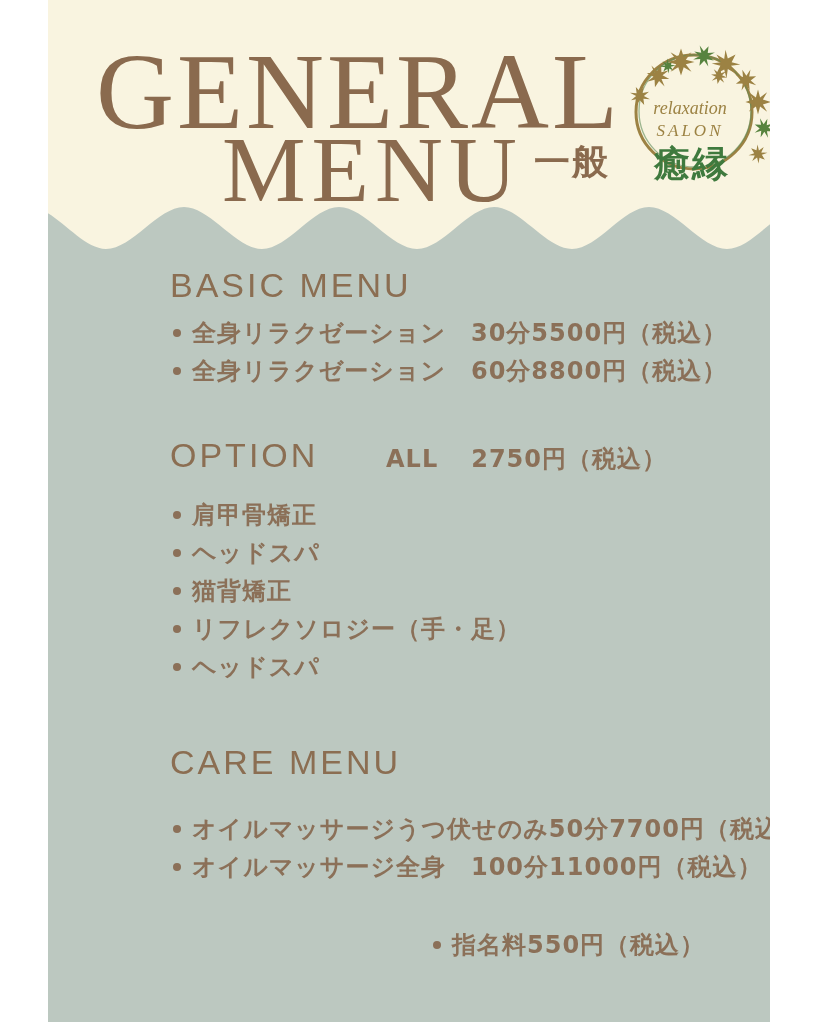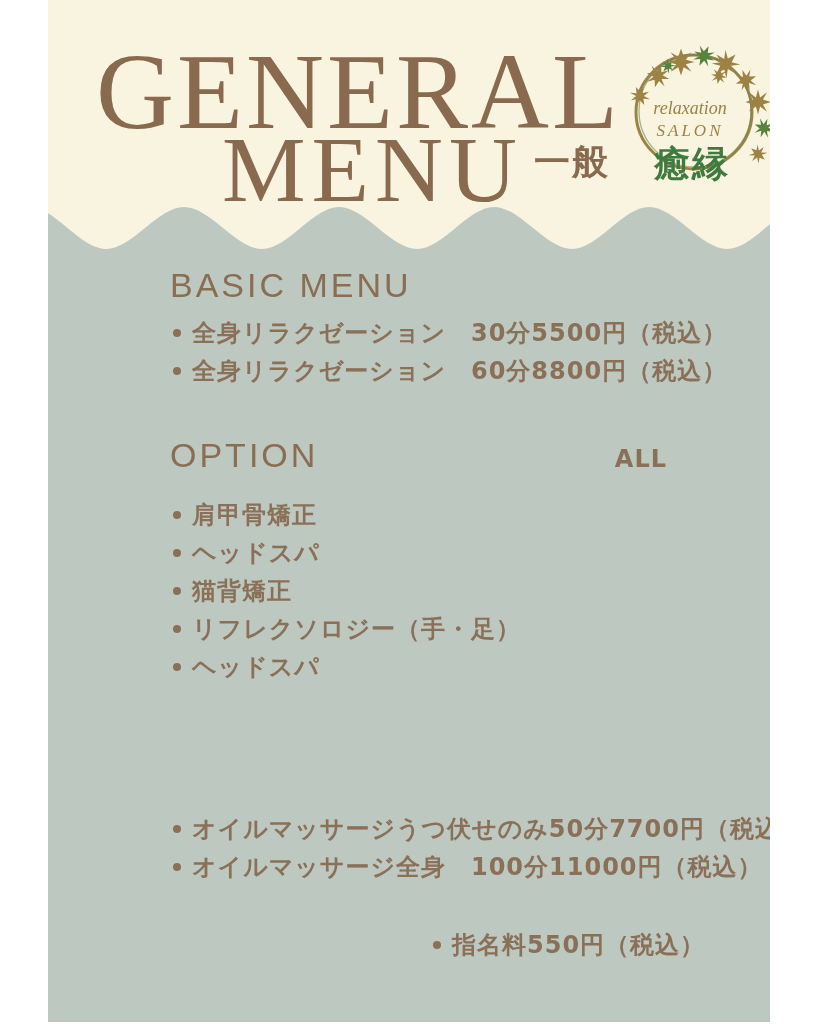--- a/index.html
+++ b/index.html
@@ -114,20 +114,21 @@
     <div class="row" style="left:122px; top:356px; width:497px">
       <span class="dot"></span>
       <span>全身リラクゼーション　60分</span>
       <span class="price">8800円（税込）</span>
     </div>
 
     <div class="option-head-row">
       <div class="sec-heading" style="position:static">OPTION</div>
       <div class="option-note">
         <span>ALL</span>
+        <span>2750円（税込）</span>
       </div>
     </div>
 
     <div class="row" style="left:122px; top:500px">
       <span class="dot"></span>
       <span>肩甲骨矯正</span>
     </div>
     <div class="row" style="left:122px; top:538px">
       <span class="dot"></span>
       <span>ヘッドスパ</span>
@@ -138,20 +139,21 @@
     </div>
     <div class="row" style="left:122px; top:614px">
       <span class="dot"></span>
       <span>リフレクソロジー（手・足）</span>
     </div>
     <div class="row" style="left:122px; top:652px">
       <span class="dot"></span>
       <span>ヘッドスパ</span>
     </div>
 
+    <div class="sec-heading" style="top:745px">CARE MENU</div>
 
     <div class="row" style="left:122px; top:814px; width:532px">
       <span class="dot"></span>
       <span>オイルマッサージうつ伏せのみ50分</span>
       <span class="price">7700円（税込）</span>
     </div>
     <div class="row" style="left:122px; top:852px; width:532px">
       <span class="dot"></span>
       <span>オイルマッサージ全身　100分</span>
       <span class="price">11000円（税込）</span>

